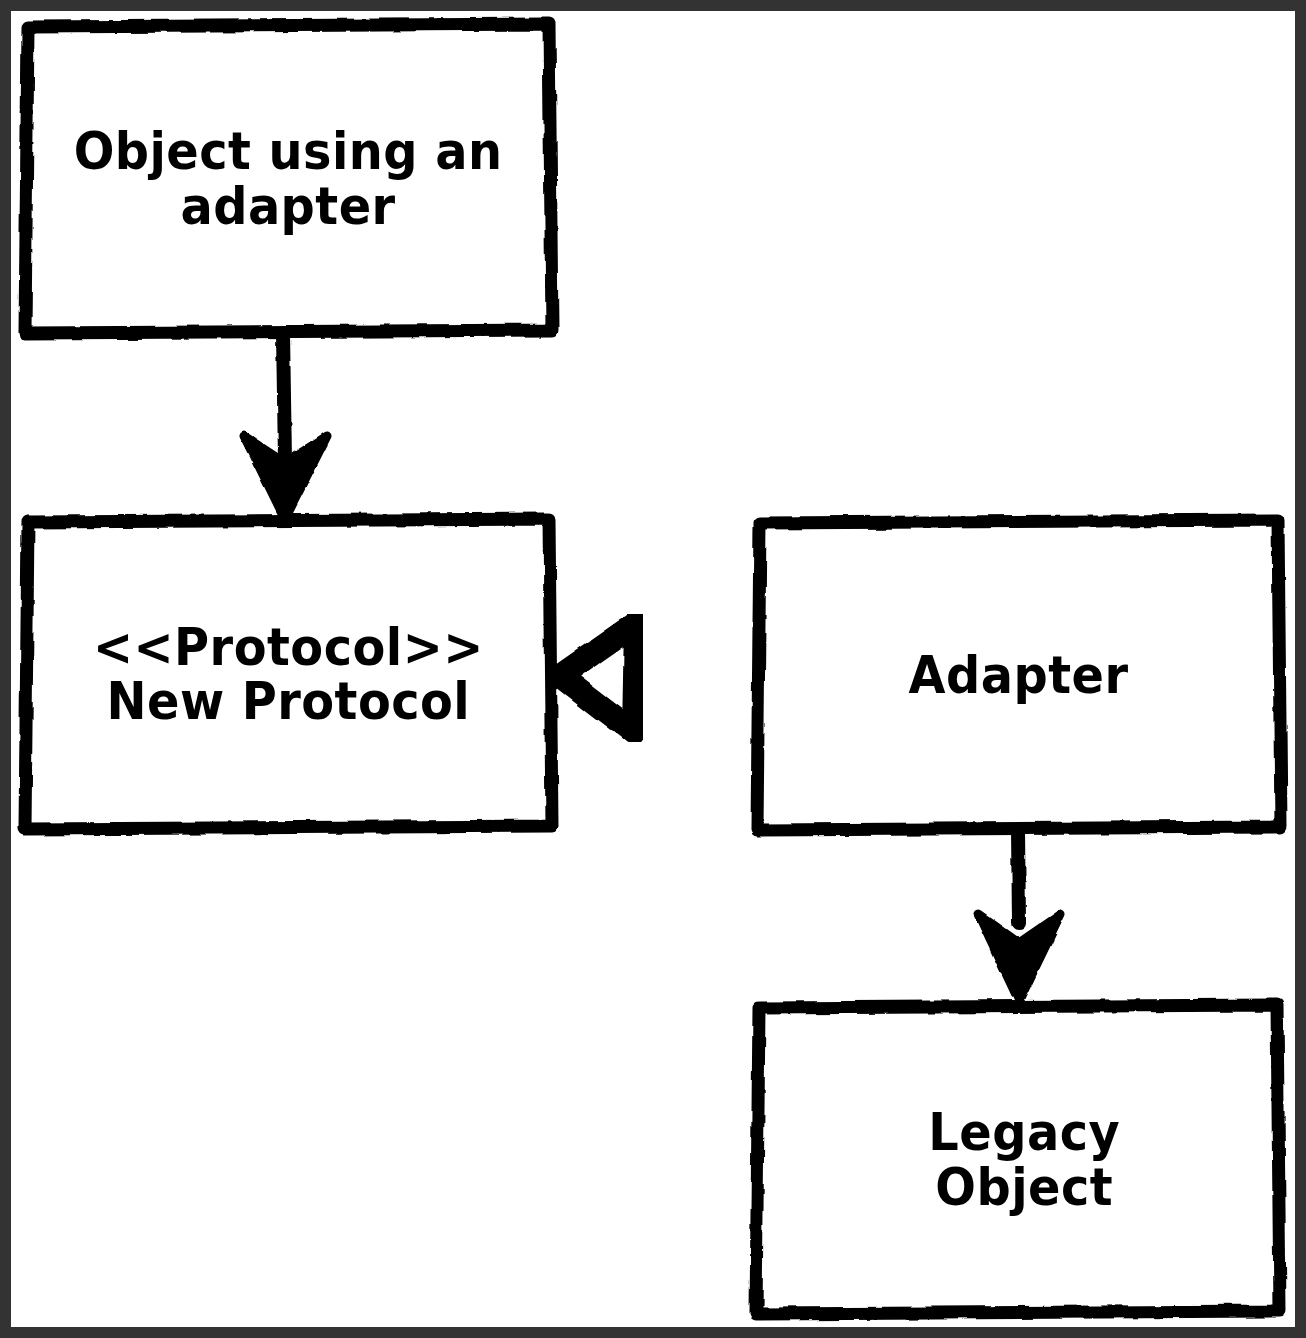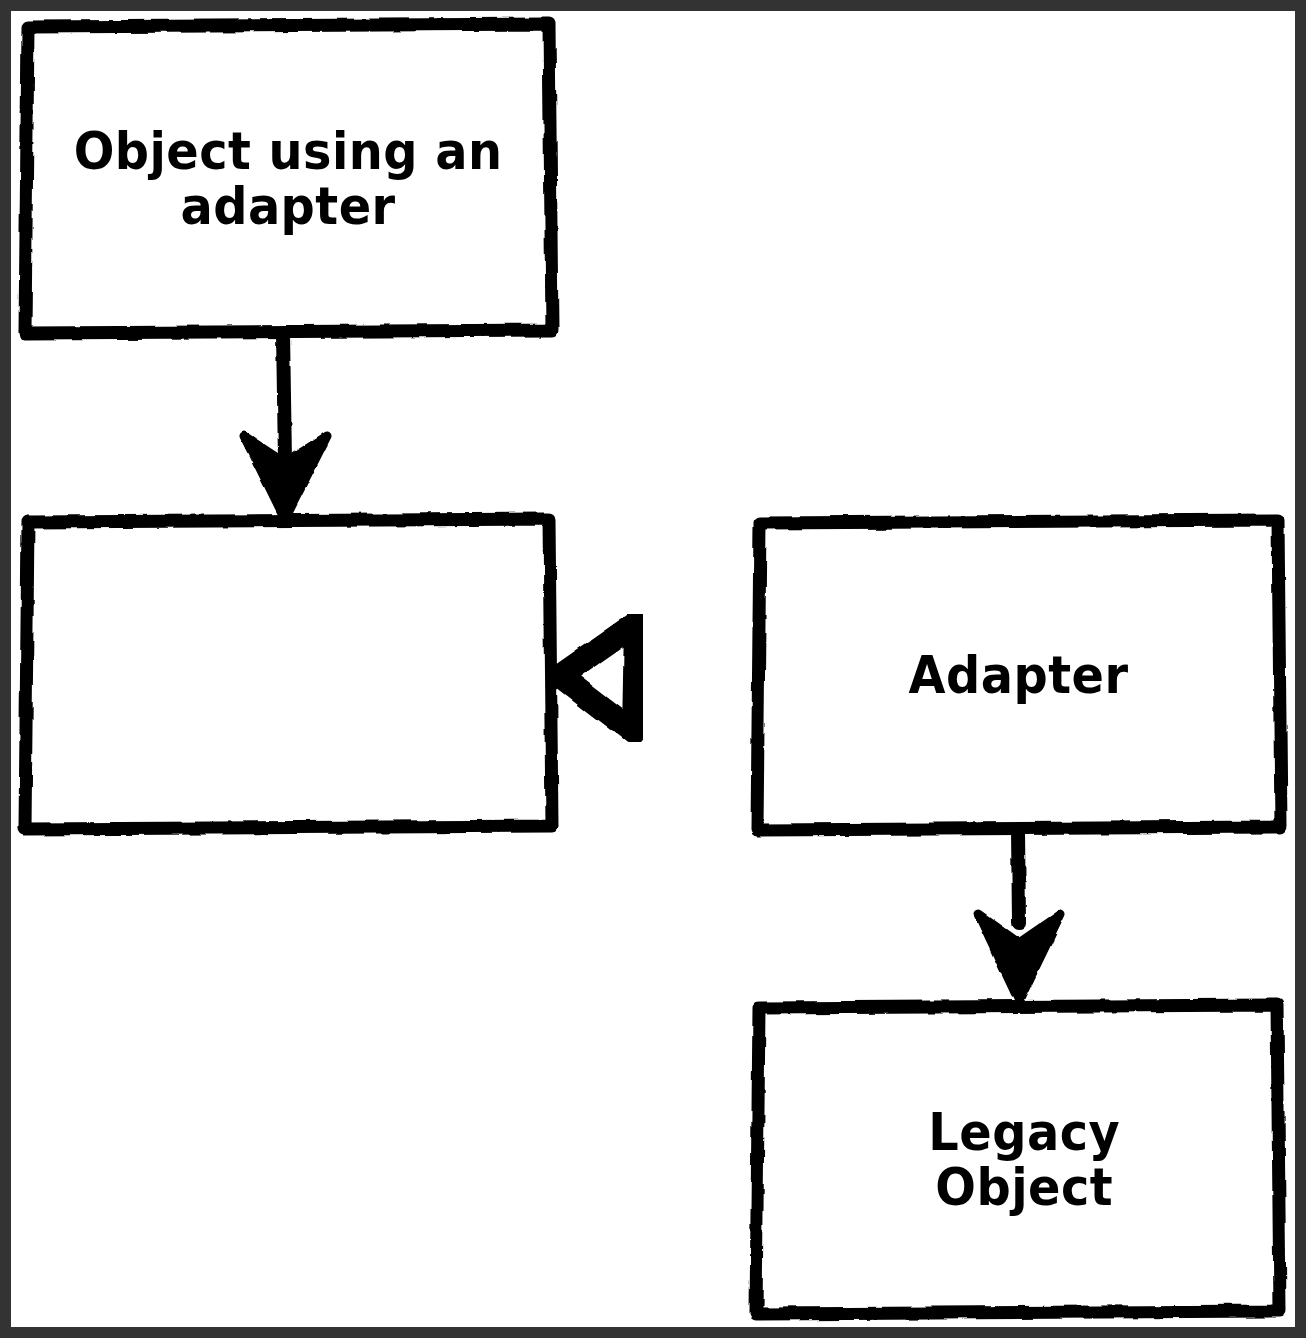--- a/index.html
+++ b/index.html
@@ -107,20 +107,24 @@
         </g>
         <path d="M549,665 L625,612 L623,722 Z" fill="none" stroke="#000000" stroke-width="24" stroke-linejoin="round" stroke-linecap="round" filter="url(#rough)"></path>
       </g>
     </svg>
 
     <div class="node-box" id="box-object-using-adapter">
       <div class="node-label lbl-big">Object using an
 adapter</div>
     </div>
 
+    <div class="node-box" id="box-new-protocol">
+      <div class="node-label lbl-proto">&lt;&lt;Protocol&gt;&gt;
+New Protocol</div>
+    </div>
 
     <div class="node-box" id="box-adapter">
       <div class="node-label lbl-mid">Adapter</div>
     </div>
 
     <div class="node-box" id="box-legacy-object">
       <div class="node-label lbl-mid">Legacy
 Object</div>
     </div>
 

